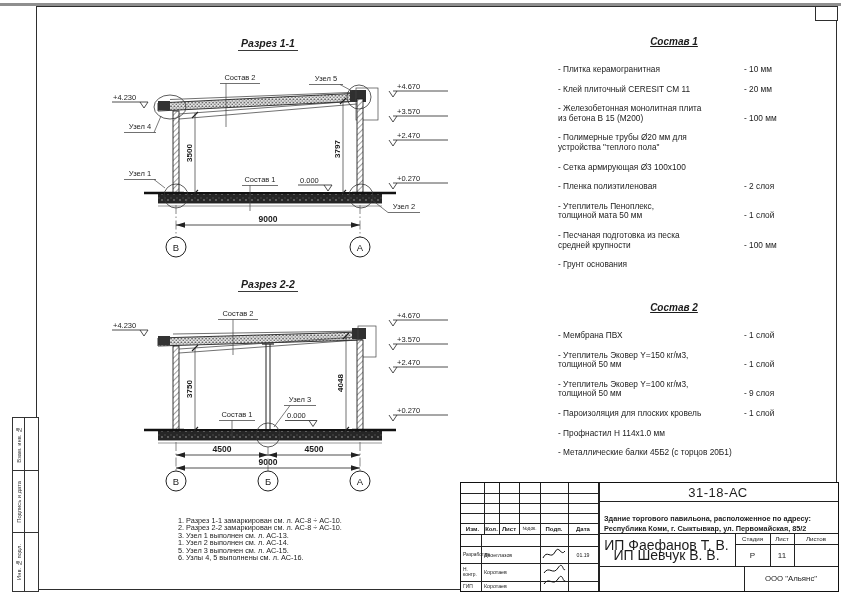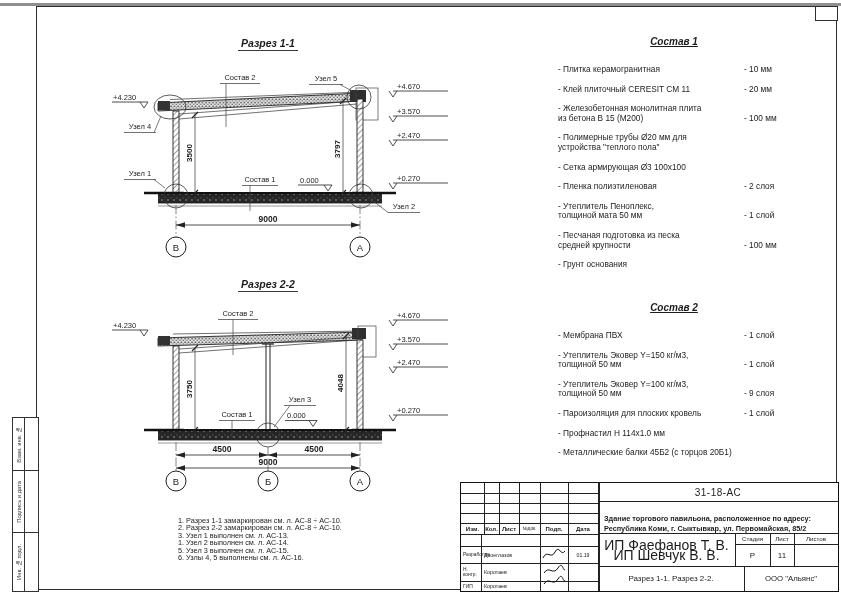--- a/index.html
+++ b/index.html
@@ -379,31 +379,30 @@
     <div class="cell left" style="left:2px;top:98px;width:18px;height:10px;font-size:4.9px;">ГИП</div>
     <div class="cell left" style="left:23px;top:98px;width:54px;height:10px;font-size:5.3px;">Коротаев</div>
 
     <svg style="position:absolute;left:80px;top:64px;" width="26" height="15">
       <path d="M2,11 C6,2 10,13 14,5 S20,10 24,4" stroke="#111" stroke-width="1" fill="none"></path>
     </svg>
     <svg style="position:absolute;left:80px;top:81px;" width="26" height="26">
       <path d="M3,9 C8,1 12,12 17,4 S22,9 24,5 M3,20 C8,12 12,23 17,15 S22,20 24,16" stroke="#111" stroke-width="1" fill="none"></path>
     </svg>
 
-    <div class="cell" style="left:137px;top:0;width:240px;height:18px;font-size:10px;letter-spacing:.5px;">31-18-АС</div>
+    <div class="cell" style="left:137px;top:0;width:240px;height:18px;font-size:13px;letter-spacing:.5px;">31-18-АС</div>
     <div style="position:absolute;left:143px;top:31px;width:232px;font-size:7.3px;line-height:9.5px;font-weight:bold;">
       <div>Здание торгового павильона, расположенное по адресу:</div>
       <div>Республика Коми, г. Сыктывкар, ул. Первомайская, 85/2</div>
     </div>
     <div class="cell" style="left:137px;top:50px;width:137px;height:33px;font-size:14px;line-height:10px;flex-direction:column;">
       <div>ИП Фаефанов Т. В.</div>
       <div>ИП Шевчук В. В.</div>
     </div>
     <div class="cell" style="left:274px;top:50px;width:35px;height:11px;font-size:6.2px;">Стадия</div>
     <div class="cell" style="left:309px;top:50px;width:24px;height:11px;font-size:6.2px;">Лист</div>
     <div class="cell" style="left:333px;top:50px;width:44px;height:11px;font-size:6.2px;">Листов</div>
     <div class="cell" style="left:274px;top:61px;width:35px;height:22px;font-size:8px;">Р</div>
     <div class="cell" style="left:309px;top:61px;width:24px;height:22px;font-size:8px;">11</div>
     <div class="cell" style="left:333px;top:61px;width:44px;height:22px;font-size:8px;"></div>
-    <div class="cell" style="left:137px;top:83px;width:146px;height:25px;font-size:8px;">Разрез 1-1. Разрез 2-2.</div>
     <div class="cell" style="left:283px;top:83px;width:94px;height:25px;font-size:7.8px;">ООО "Альянс"</div>
   </div>
 </div>
 
 </body></html>

